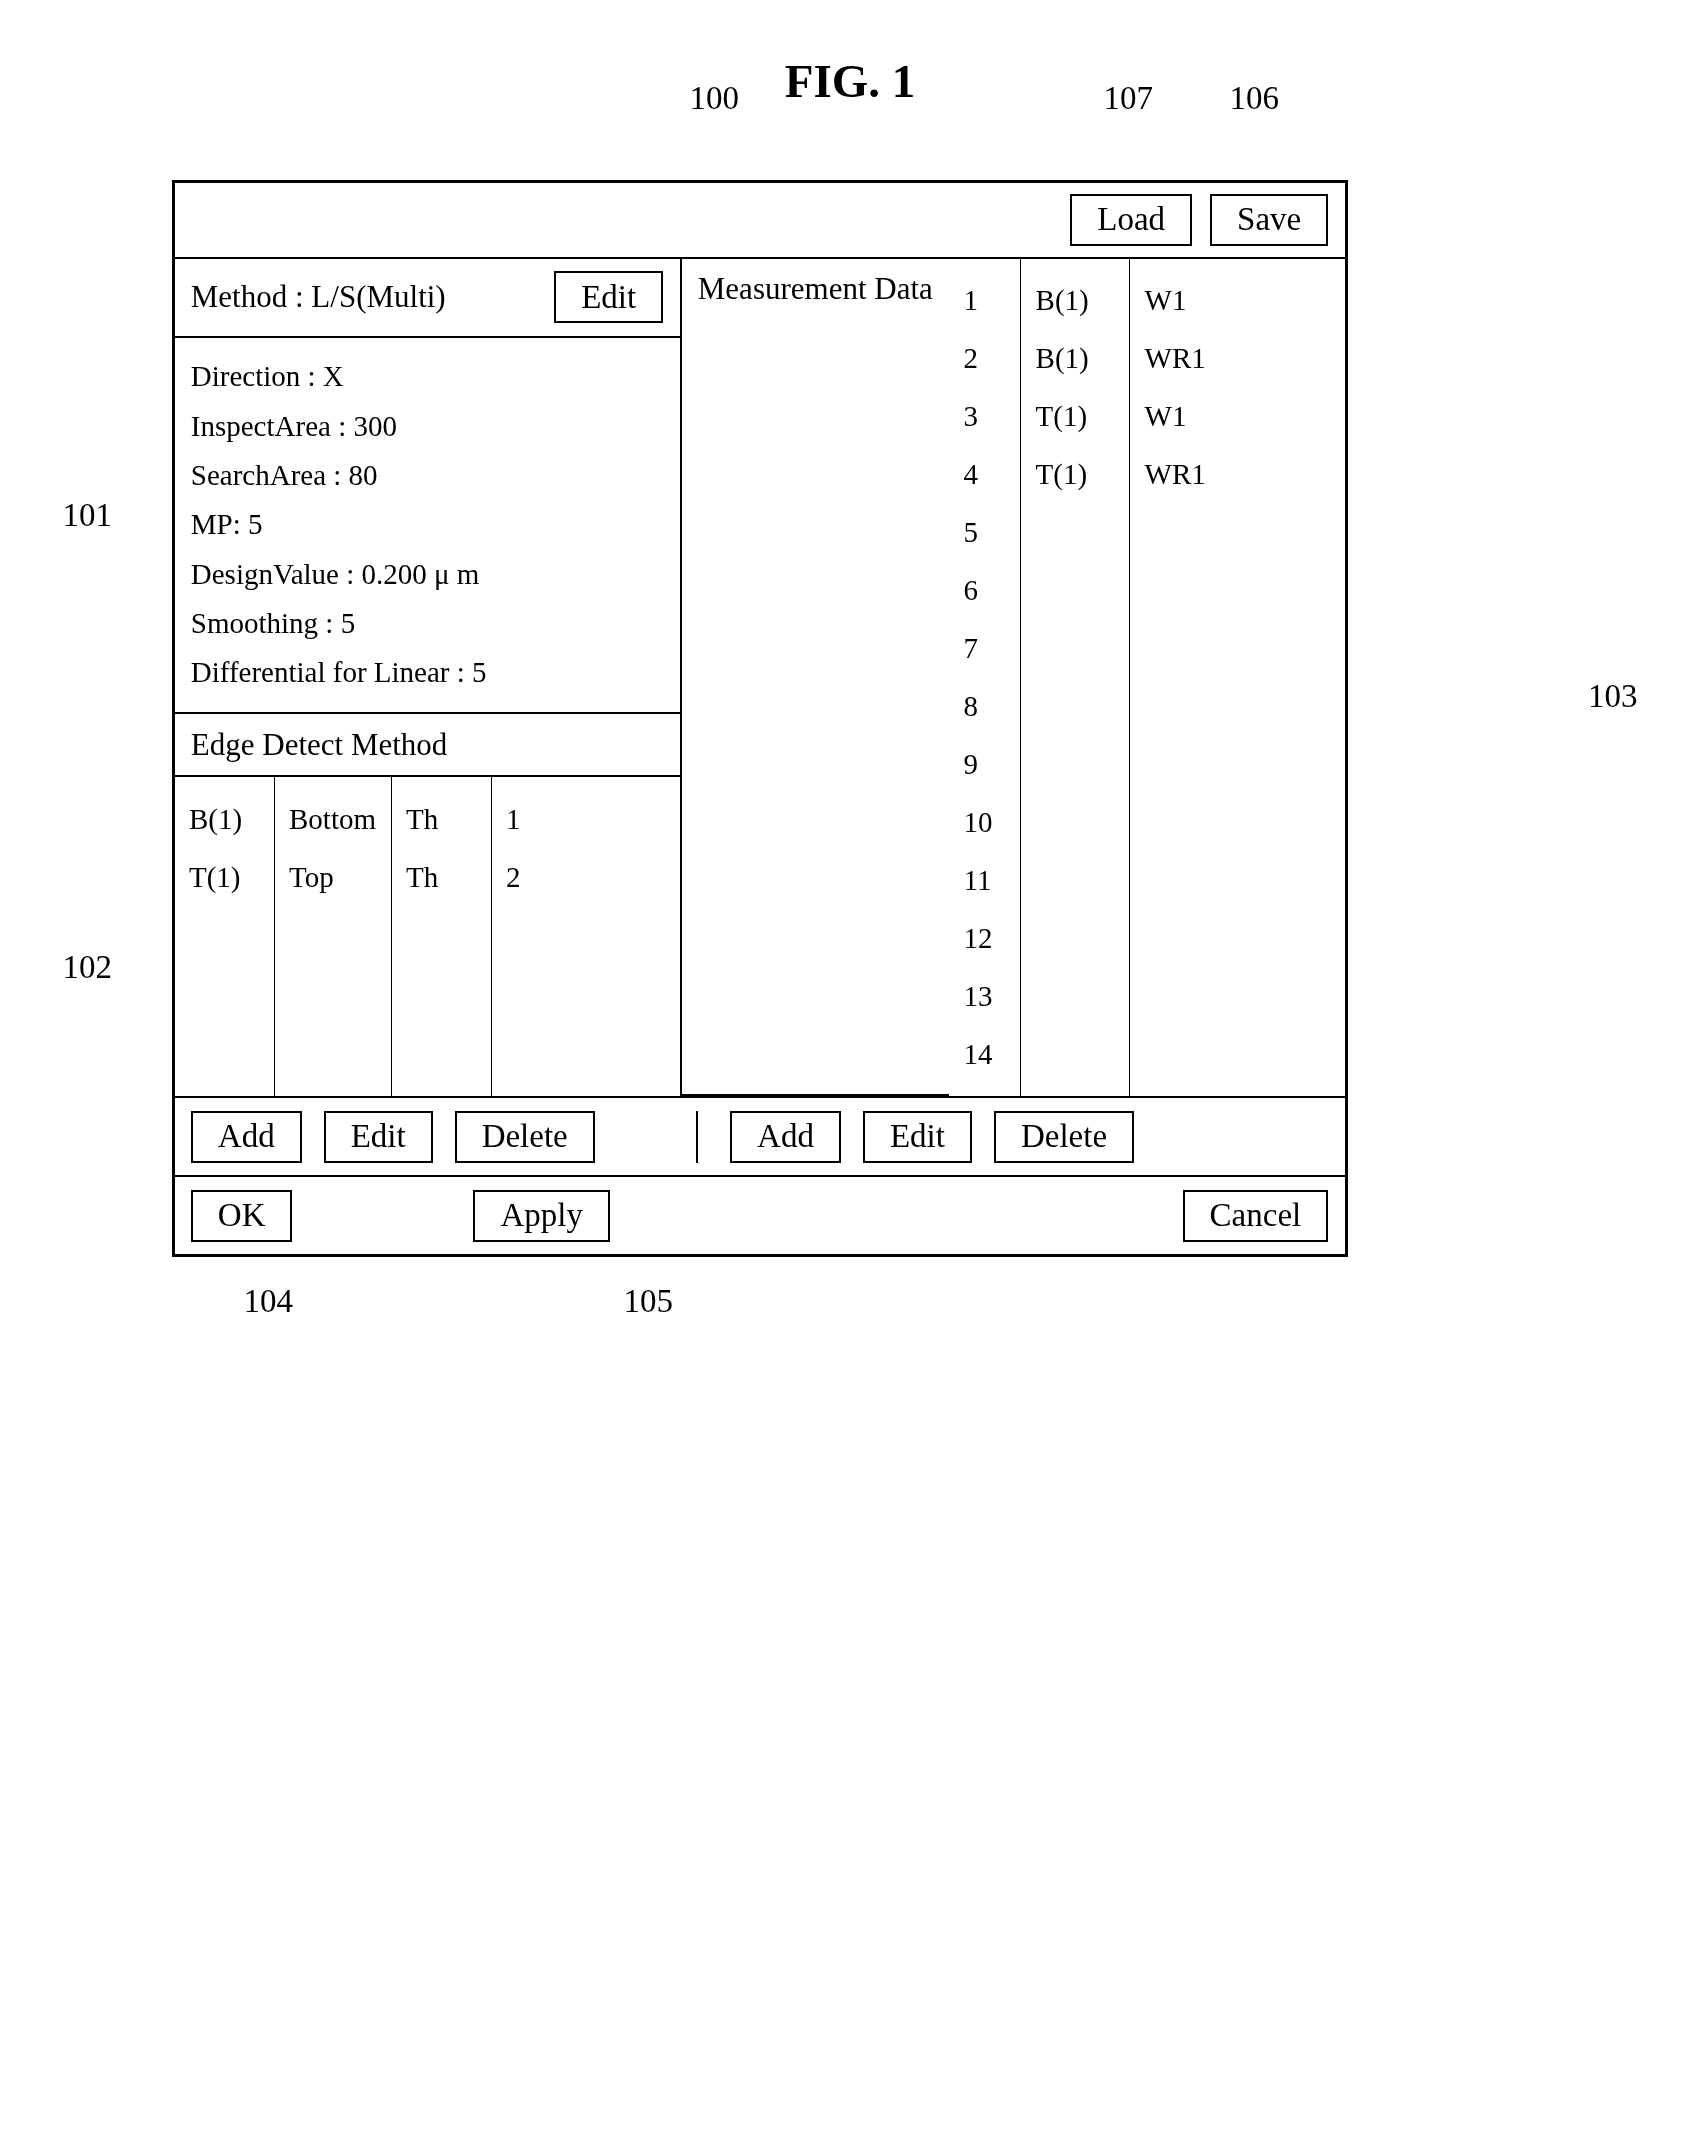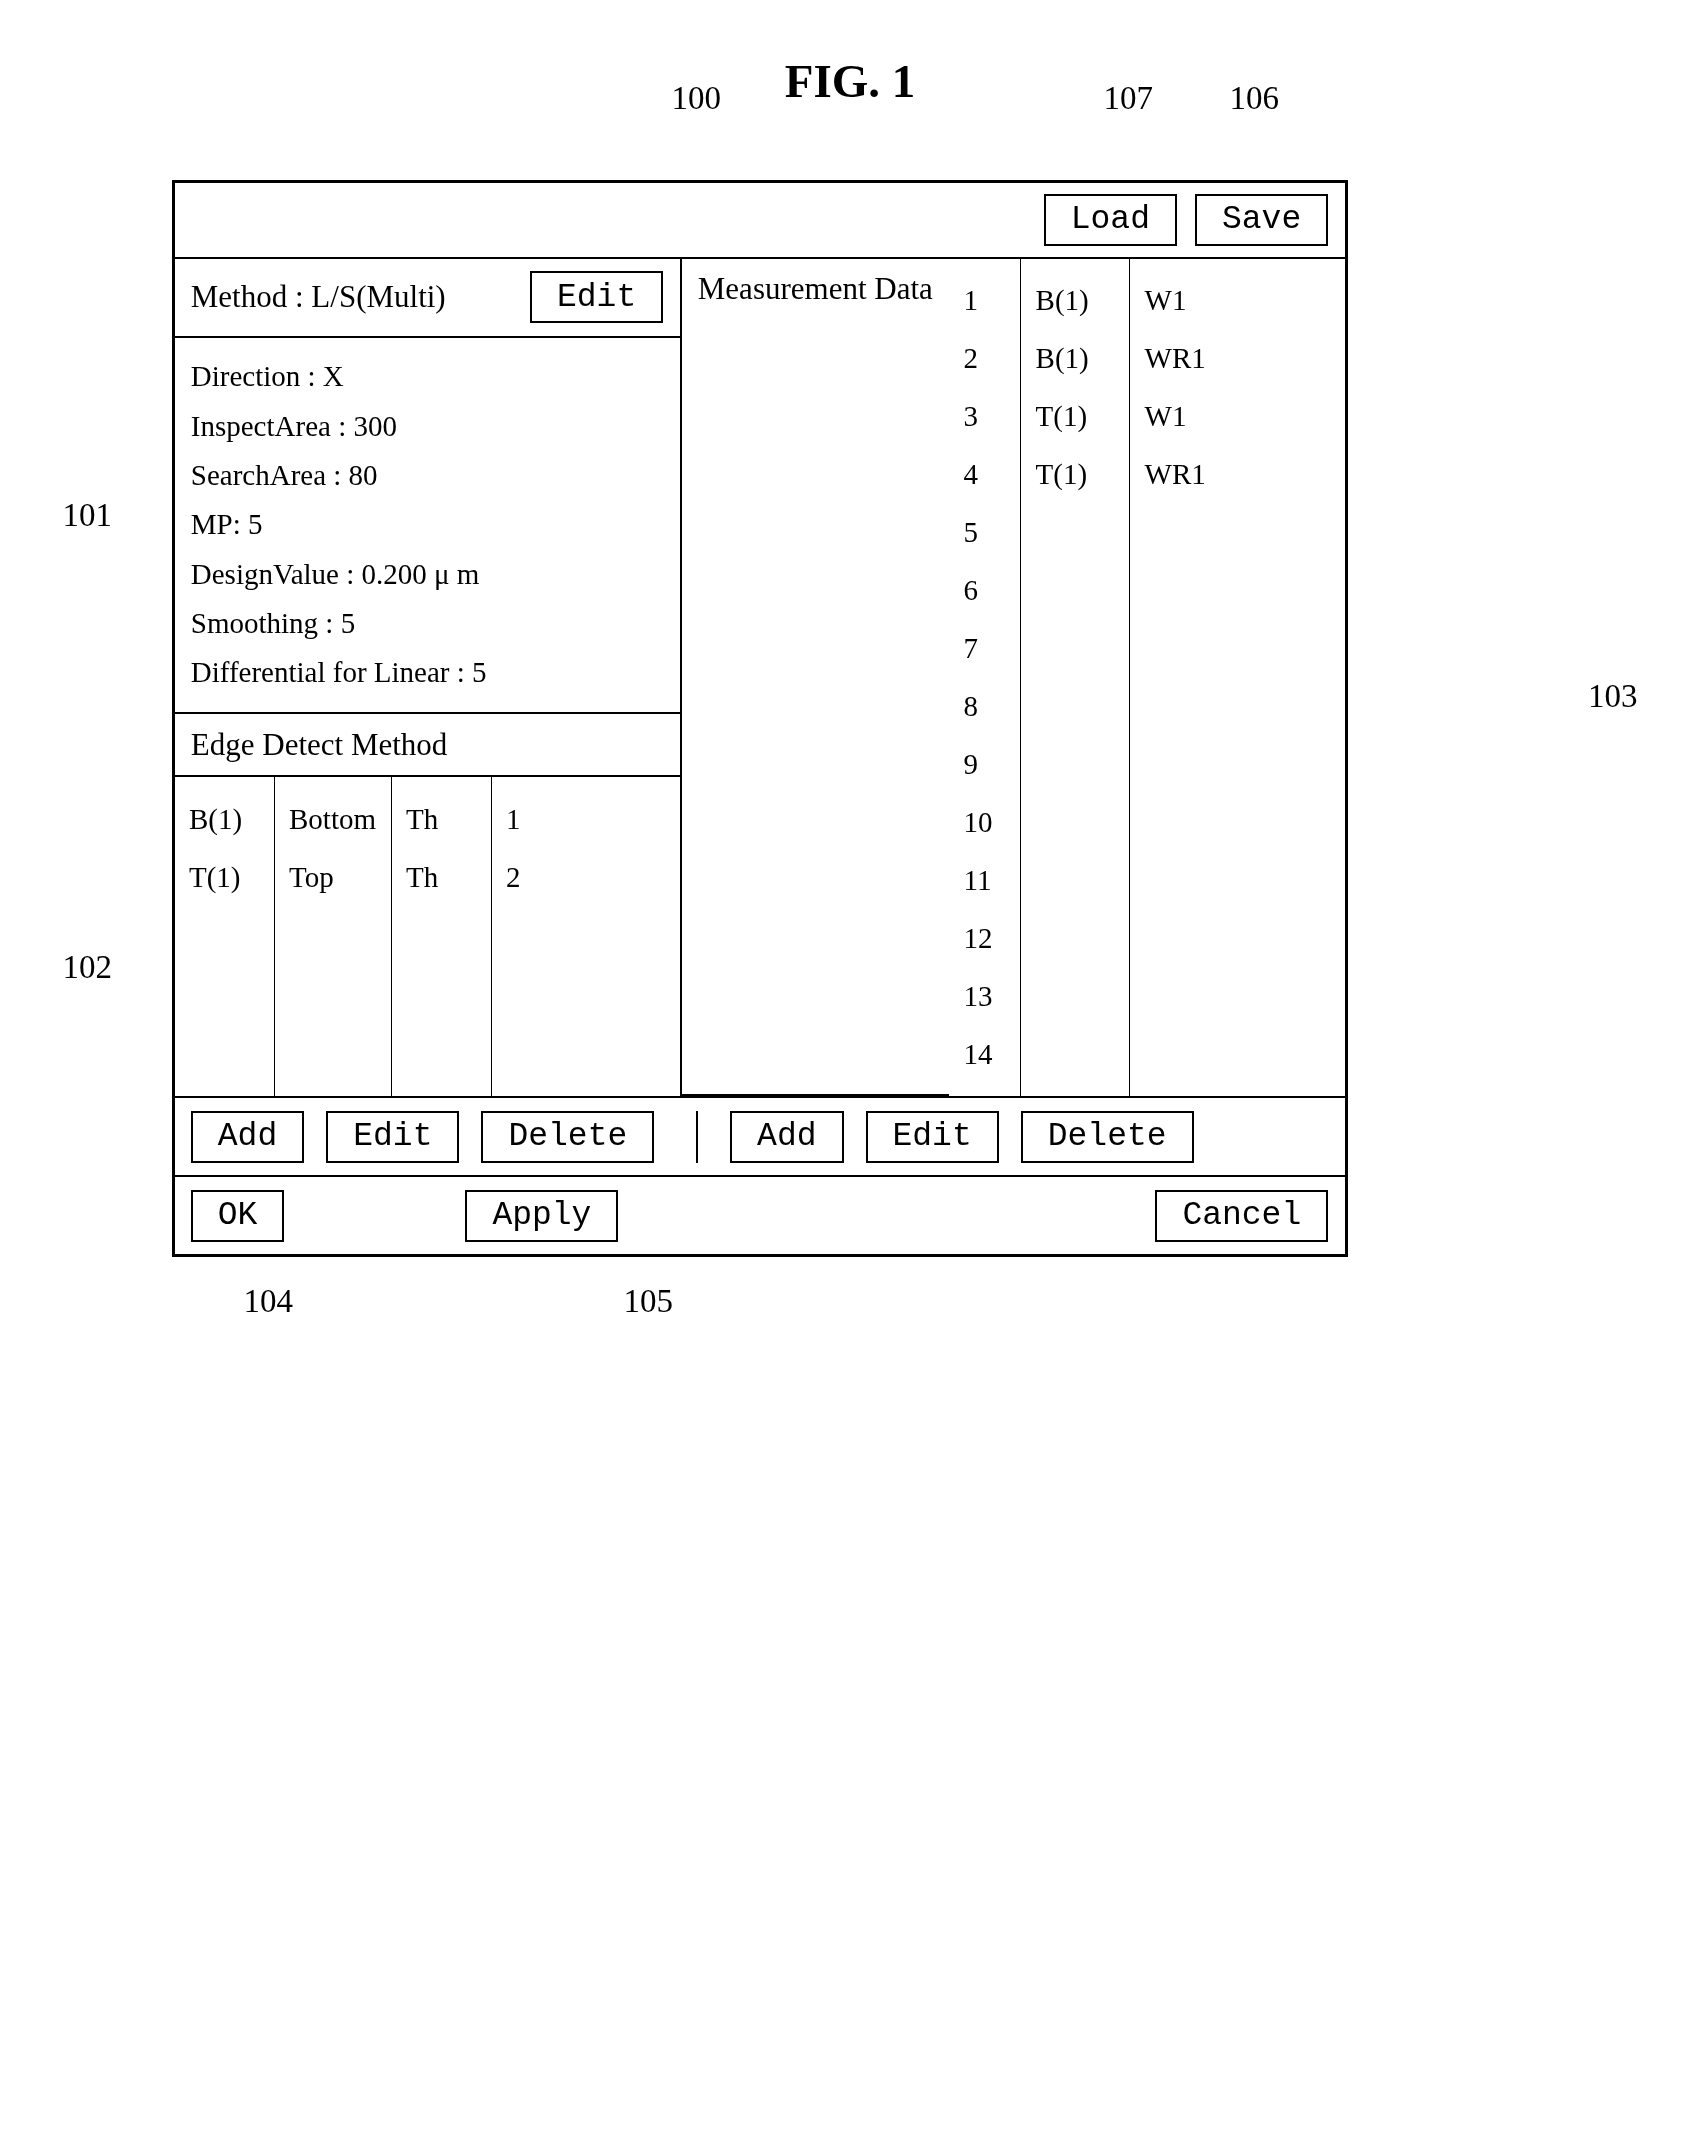--- a/index.html
+++ b/index.html
@@ -37,21 +37,21 @@
       justify-content: flex-end;
       align-items: center;
       padding: 11px 16.3px;
       border-bottom: 2.7px solid #000;
       gap: 18px;
     }
     .btn {
       border: 2.7px solid #000;
       background: #fff;
       font-size: 33px;
-      font-family: Liberation Mono, monospace;
+      font-family: Liberation Serif, serif;
       padding: 5.4px 25px;
       cursor: pointer;
       min-width: 90px;
       text-align: center;
     }
     .content-area {
       display: flex;
       border-bottom: 2.7px solid #000;
     }
     .left-panel {
@@ -190,21 +190,21 @@
     .label-104 {
       bottom: -63px;
       left: 72px;
     }
     .label-105 {
       bottom: -63px;
       left: 452px;
     }
     .label-100 {
       top: -100px;
-      left: 500px;
+      left: 518px;
     }
     .label-107 {
       top: -100px;
       left: 932px;
     }
     .label-106 {
       top: -100px;
       left: 1058px;
     }
   </style>

